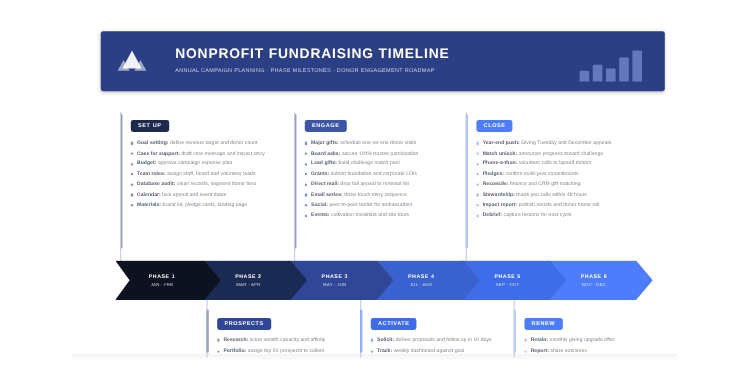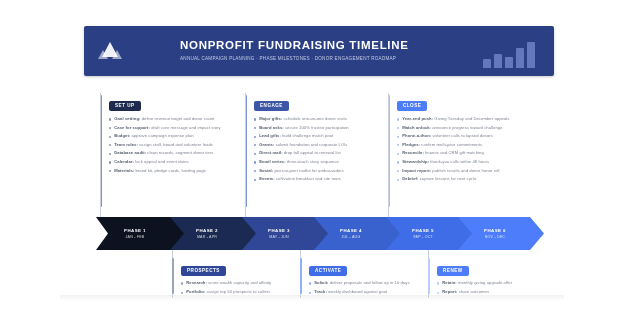--- a/index.html
+++ b/index.html
@@ -12,21 +12,21 @@
   .canvas{position:relative;width:624px;height:312px;background:#ffffff;}
   .sheet{position:absolute;left:60px;top:0;width:504px;height:300px;background:#fff;}
   .sheet-shadow{position:absolute;left:60px;top:295px;width:504px;height:6px;
     background:linear-gradient(to bottom,rgba(0,0,0,.05),rgba(0,0,0,0));}
 
   
   .header{
     position:absolute;left:84px;top:26px;width:470px;height:50px;
     background:#2b3f85;border-radius:2px;
     box-shadow:0 1px 3px rgba(0,0,0,.22);
-    display:flex;align-items:center;gap:34px;
+    display:flex;align-items:center;
   }
   .logo-wrap{width:52px;display:flex;align-items:center;justify-content:center;}
   .logo-mark{width:26px;height:22px;display:block;}
   .head-text{flex:1;padding-left:10px;padding-right:6px;}
   .head-title{
     color:#ffffff;font-size:11.5px;font-weight:bold;letter-spacing:.7px;
     line-height:13px;white-space:nowrap;
   }
   .head-sub{
     color:#c3cbe6;font-size:4.6px;letter-spacing:.25px;line-height:8px;

